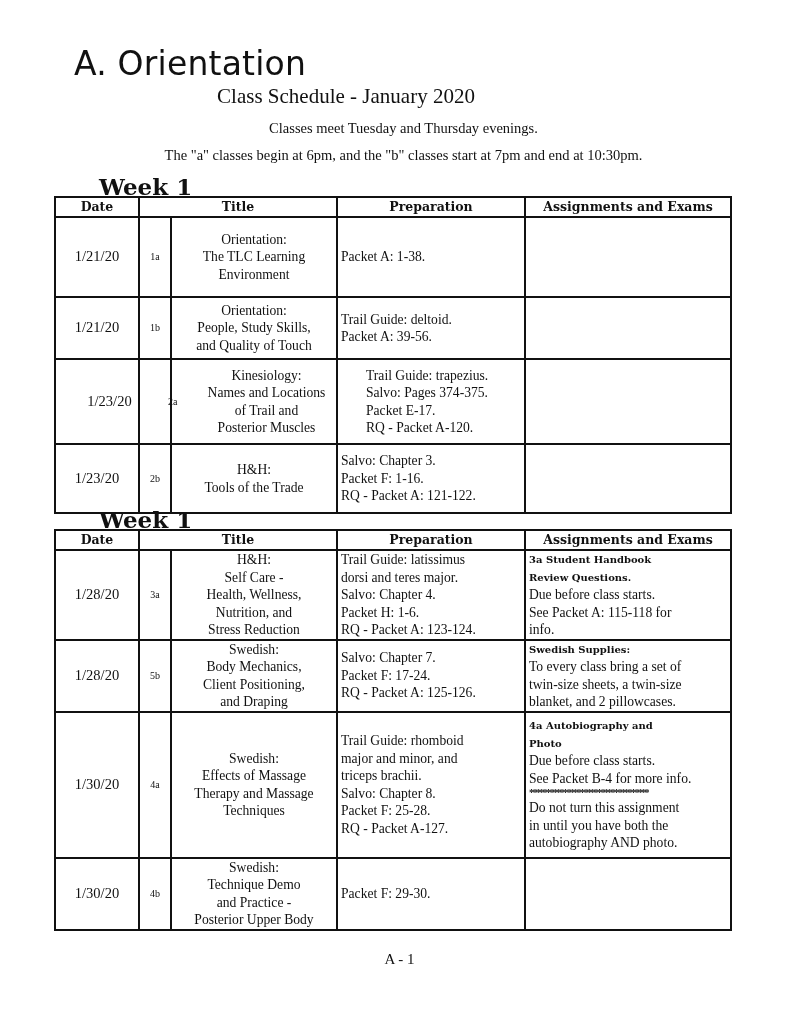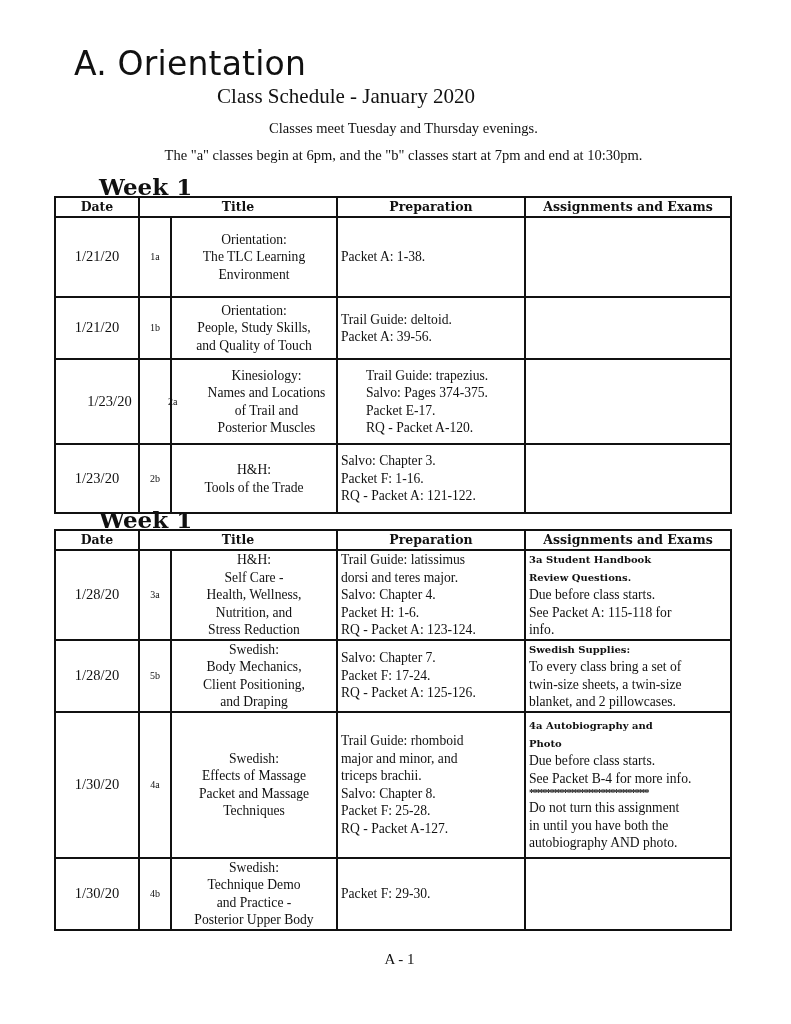--- a/index.html
+++ b/index.html
@@ -213,21 +213,21 @@
           <span class="line">twin-size sheets, a twin-size</span>
           <span class="line">blanket, and 2 pillowcases.</span>
         </td>
       </tr>
       <tr class="r3">
         <td class="date">1/30/20</td>
         <td class="num">4a</td>
         <td class="title">
           <span class="line">Swedish:</span>
           <span class="line">Effects of Massage</span>
-          <span class="line">Packet and Massage</span>
+          <span class="line">Therapy and Massage</span>
           <span class="line">Techniques</span>
         </td>
         <td class="prep">
           <span class="line">Trail Guide: rhomboid</span>
           <span class="line">major and minor, and</span>
           <span class="line">triceps brachii.</span>
           <span class="line">Salvo: Chapter 8.</span>
           <span class="line">Packet F: 25-28.</span>
           <span class="line">RQ - Packet A-127.</span>
         </td>

